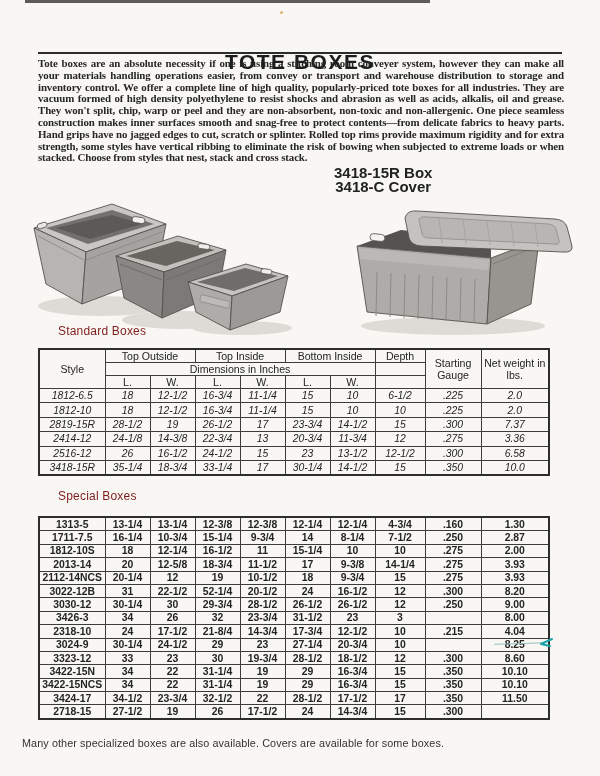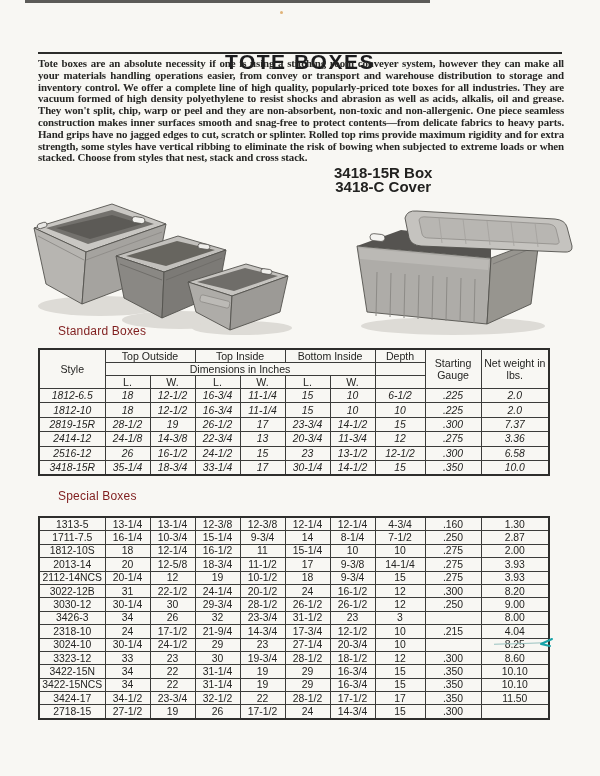--- a/index.html
+++ b/index.html
@@ -46,21 +46,21 @@
   }
   .std-heading{top:324px;}
   .spc-heading{top:489px;}
 
   table.spec{
     position:absolute;left:38px;border-collapse:collapse;table-layout:fixed;
     width:510px;background:transparent;
     font-size:10.4px;color:#242422;
   }
   table.std{top:348px;}
-  table.spc{top:516px;}
+  table.spc{top:516px;font-weight:bold;}
   table.spec, table.spec th, table.spec td{border:1px solid #3c3c3a;}
   table.spec{border:2px solid #2e2e2c;}
   table.spec th{font-weight:normal;font-size:10.6px;padding:0 1px;line-height:12px;}
   table.spec td{text-align:center;padding:0 2px;white-space:nowrap;overflow:hidden;}
   table.std thead th{height:12px;}
   table.std tbody td{height:13.4px;font-style:italic;}
   table.spc tbody td{height:12.4px;}
   col.c-style{width:66px;}
   col.c-dim{width:45px;}
   col.c-depth{width:50px;}
@@ -354,21 +354,21 @@
           <td>18</td>
           <td>9-3/4</td>
           <td>15</td>
           <td>.275</td>
           <td>3.93</td>
         </tr>
         <tr>
           <td>3022-12B</td>
           <td>31</td>
           <td>22-1/2</td>
-          <td>24-1/4</td>
+          <td>52-1/4</td>
           <td>20-1/2</td>
           <td>24</td>
           <td>16-1/2</td>
           <td>12</td>
           <td>.300</td>
           <td>8.20</td>
         </tr>
         <tr>
           <td>3030-12</td>
           <td>30-1/4</td>
@@ -390,30 +390,30 @@
           <td>31-1/2</td>
           <td>23</td>
           <td>3</td>
           <td></td>
           <td>8.00</td>
         </tr>
         <tr>
           <td>2318-10</td>
           <td>24</td>
           <td>17-1/2</td>
-          <td>21-9/4</td>
+          <td>21-8/4</td>
           <td>14-3/4</td>
           <td>17-3/4</td>
           <td>12-1/2</td>
           <td>10</td>
           <td>.215</td>
           <td>4.04</td>
         </tr>
         <tr>
-          <td>3024-10</td>
+          <td>3024-9</td>
           <td>30-1/4</td>
           <td>24-1/2</td>
           <td>29</td>
           <td>23</td>
           <td>27-1/4</td>
           <td>20-3/4</td>
           <td>10</td>
           <td></td>
           <td>8.25</td>
         </tr>
@@ -478,14 +478,15 @@
           <td></td>
         </tr>
       </tbody>
   </table>
 
   <div class="pen-line"></div>
   <svg class="pen-mark" viewBox="0 0 16 12">
     <path d="M14,2 L3,7 L12,9" fill="none" stroke="#17a3a8" stroke-width="2" stroke-linecap="round" stroke-linejoin="round"></path>
   </svg>
 
+  <div class="footer-note">Many other specialized boxes are also available.  Covers are available for some boxes.</div>
 
 </div>
 
 </body></html>

